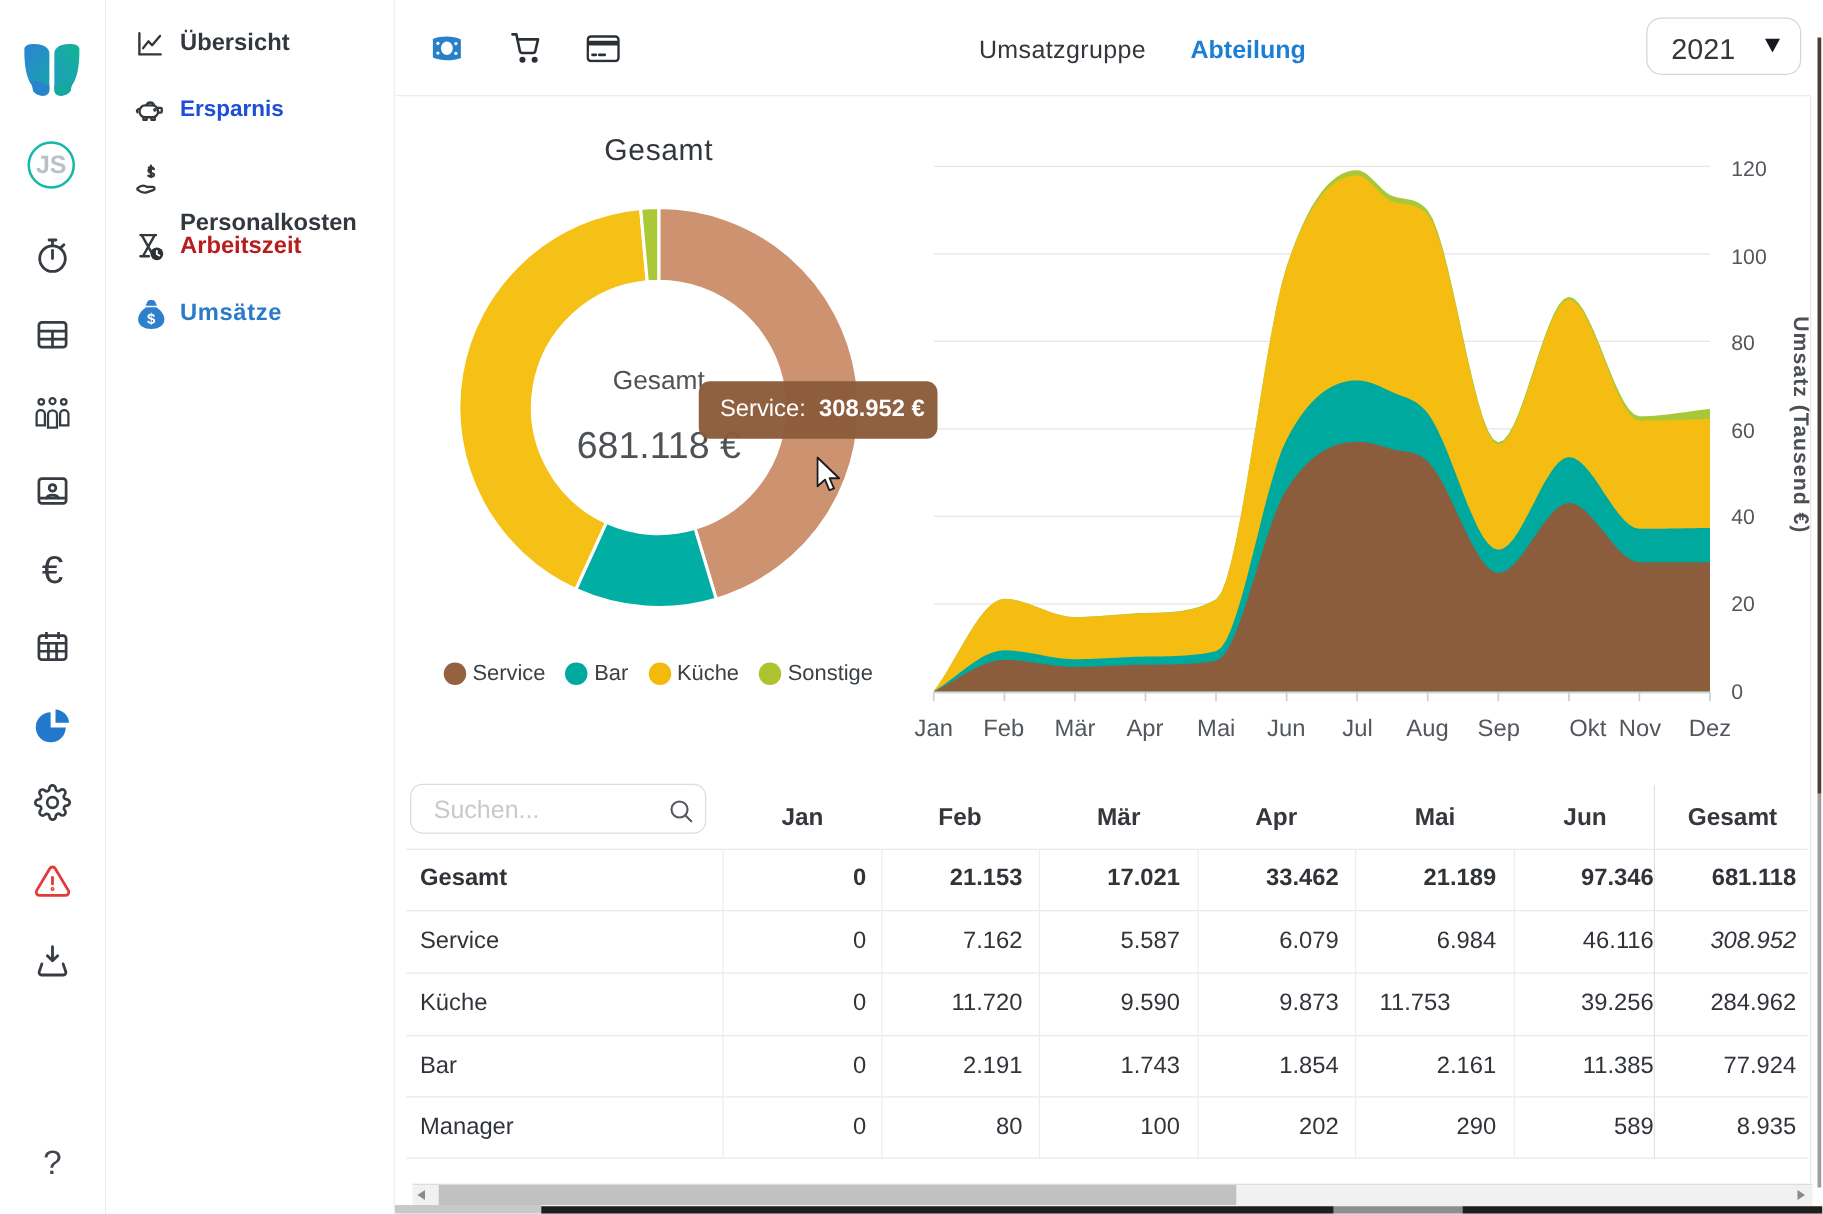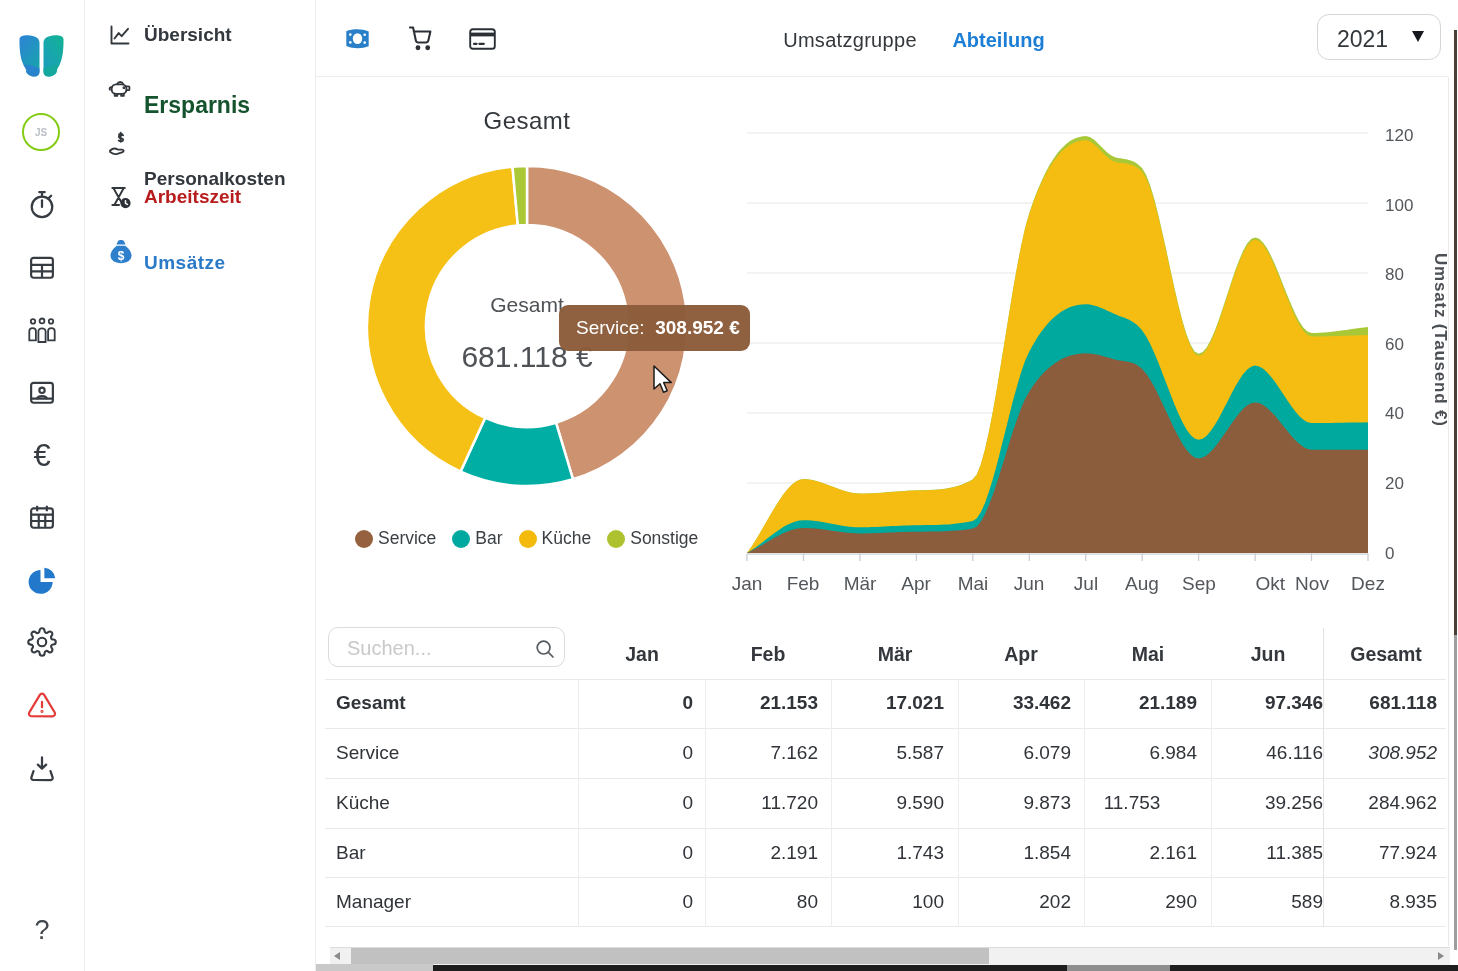--- a/index.html
+++ b/index.html
@@ -21,22 +21,22 @@
    <stop offset="0" stop-color="#12B394"></stop>
         <stop offset="1" stop-color="#1D9DBE"></stop>
       </linearGradient>
  </defs>
  <path d="M2.5,6 C3,2.8 7,2 11,2.2 C17.5,2.6 22.5,4.8 22.5,9.8 L22.5,39 C22.5,42 20,44 16.5,43.5 C12,42.8 9,40.5 9.2,37.5 C8.8,35 7.5,33.5 6.5,32 C3.5,26 2.3,17 2.5,6 Z" fill="url(#lw)"></path>
  <path d="M22.5,35.5 L22.5,39 C22.5,42 20,44 16.5,43.5 C12,42.8 9,40.5 9.2,37.5 C8.8,35 7.5,33.5 6.5,32 C11.8,31.2 17.2,32.8 22.5,35.5 Z" fill="#2B80CF" opacity="0.9"></path>
  <path d="M46.5,6 C46,2.8 42,2 38,2.2 C31.5,2.6 26.5,4.8 26.5,9.8 L26.5,39 C26.5,42 29,44 32.5,43.5 C37,42.8 40,40.5 39.8,37.5 C40.2,35 41.5,33.5 42.5,32 C45.5,26 46.7,17 46.5,6 Z" fill="url(#rw)"></path>
  <path d="M26.5,35.5 L26.5,39 C26.5,42 29,44 32.5,43.5 C37,42.8 40,40.5 39.8,37.5 C40.2,35 41.5,33.5 42.5,32 C37.2,31.2 31.8,32.8 26.5,35.5 Z" fill="#14A99B" opacity="0.9"></path>
 </svg>
 
-<div class="abs" style="left:22px;top:113px;width:34px;height:34px;border:2px solid #84cc16;border-radius:50%;
- display:flex;align-items:center;justify-content:center;font-size:10px;color:#bac0c6;font-weight:700;">JS</div>
+<div class="abs" style="left:22px;top:113px;width:34px;height:34px;border:2px solid #14b8a6;border-radius:50%;
+ display:flex;align-items:center;justify-content:center;font-size:20px;color:#bac0c6;font-weight:700;">JS</div>
 
 <div class="abs" style="left:0;top:0;width:84px;height:971px;">
 
  <svg class="ic" style="top:190px;" width="30" height="30" viewBox="0 0 24 24" fill="none" stroke="#363c42" stroke-width="1.8" stroke-linecap="round">
   <circle cx="12" cy="13.5" r="8.2"></circle>
       <path d="M9.8 1.6h4.4M12 1.8v3.4"></path>
       <path d="M12 13.5V8.2"></path>
       <path d="M17.6 6.3l1.7-1.7"></path>
     </svg>
 
@@ -101,41 +101,41 @@
  <div class="abs" style="left:59px;top:24px;font-size:19px;font-weight:600;color:#33383e;">Übersicht</div>
 
  <svg class="abs" style="left:23px;top:77px;" width="25" height="24" viewBox="0 0 26 24" fill="none" stroke="#32373c" stroke-width="1.9" stroke-linecap="round" stroke-linejoin="round">
   <rect x="3.8" y="7.2" width="15.4" height="9.8" rx="4.6"></rect>
   <path d="M19.2 9.2h2.1c.6 0 1 .45 1 1v2c0 .55-.44 1-1 1h-2.1"></path>
   <path d="M9.6 6.9a3.3 3.3 0 0 1 6.2 0"></path>
   <path d="M3.9 10.3c-1.7-.4-2.9 1-1.9 2.5"></path>
   <path d="M7 16.8v2.4h2.7v-1.9M13.7 17.3v1.9h2.7v-2.4"></path>
   <circle cx="16.6" cy="10.8" r="0.6" fill="#32373c"></circle>
     </svg>
- <div class="abs" style="left:59px;top:92px;font-size:23px;font-weight:600;color:#14532d;">Ersparnis</div>
+ <div class="abs" style="left:59px;top:77px;font-size:18px;font-weight:600;color:#1d4ed8;">Ersparnis</div>
 
  <svg class="abs" style="left:23px;top:131px;" width="25" height="25" viewBox="0 0 26 26" fill="none" stroke="#32373c" stroke-width="1.9" stroke-linecap="round" stroke-linejoin="round">
   <path d="M11.5 3.2h3.4M13.2 1.6v9.6M15.7 4.4c-2.5-1.3-5 .2-4.3 2 .8 2 4.6.6 4.4 2.8-.2 1.8-3 2-4.7.8"></path>
   <path d="M2 20.5c2.8-2.6 5.4-3 8-1.2h4.6c1.9 0 2.3 2 .6 2.6l-5.5 1.9c-2.4.8-5-.1-7.7-2.2"></path>
     </svg>
  <div class="abs" style="left:59px;top:132px;font-size:19px;font-weight:600;color:#33383e;margin-top:36px;">Personalkosten</div>
 
  <svg class="abs" style="left:23px;top:185px;" width="25" height="25" viewBox="0 0 26 26" fill="none" stroke="#32373c" stroke-width="2" stroke-linecap="round" stroke-linejoin="round">
   <path d="M4.5 3.2h13M4.5 20.8h7M5.6 3.2l9.9 17.6M16.4 3.2L6.6 20.8"></path>
   <circle cx="18.2" cy="18.8" r="5.3" fill="#2b3137" stroke="none"></circle>
   <path d="M18.2 16.4v2.7l2 1.1" stroke="#fff" stroke-width="1.6"></path>
     </svg>
  <div class="abs" style="left:59px;top:186px;font-size:19px;font-weight:600;color:#b91c1c;">Arbeitszeit</div>
 
  <svg class="abs" style="left:23px;top:239px;" width="26" height="26" viewBox="0 0 26 26">
   <path d="M10.2 1.8c1.2-1 4.4-1 5.6 0l1.8 3.8h-9.2z" fill="#2E80CD"></path>
   <path d="M17.2 6.8c4 2.9 6.3 6.3 6.3 9.8 0 4.9-4.7 7.6-10.5 7.6S2.5 21.5 2.5 16.6c0-3.5 2.3-6.9 6.3-9.8z" fill="#2E80CD"></path>
   <text x="13" y="20.5" font-size="12" font-weight="bold" fill="#fff" text-anchor="middle" font-family="Liberation Sans">$</text>
     </svg>
- <div class="abs" style="left:59px;top:252px;font-size:19px;font-weight:700;color:#2b7ac8;letter-spacing:0.5px;">Umsätze</div>
+ <div class="abs" style="left:59px;top:240px;font-size:19px;font-weight:700;color:#2b7ac8;letter-spacing:0.5px;">Umsätze</div>
 </div>
 
 <div class="abs" style="left:316px;top:0;width:1132px;height:76px;border-bottom:1px solid #ececec;background:#fff;"></div>
 <svg class="abs" style="left:344px;top:26px;" width="27" height="25" viewBox="0 0 27 25">
  <path d="M2.3 5.2 C9 2.6 18 2.6 24.7 5.5 L24.7 20.3 C18 22.9 9 22.9 2.3 20 Z" fill="#2980C9"></path>
  <ellipse cx="13.5" cy="12.6" rx="4.7" ry="5.4" fill="#fff"></ellipse>
  <circle cx="6.3" cy="8.6" r="1.3" fill="#fff"></circle>
     <circle cx="20.7" cy="8.8" r="1.3" fill="#fff"></circle>
  <circle cx="6.3" cy="16.4" r="1.3" fill="#fff"></circle>
     <circle cx="20.7" cy="16.6" r="1.3" fill="#fff"></circle>

